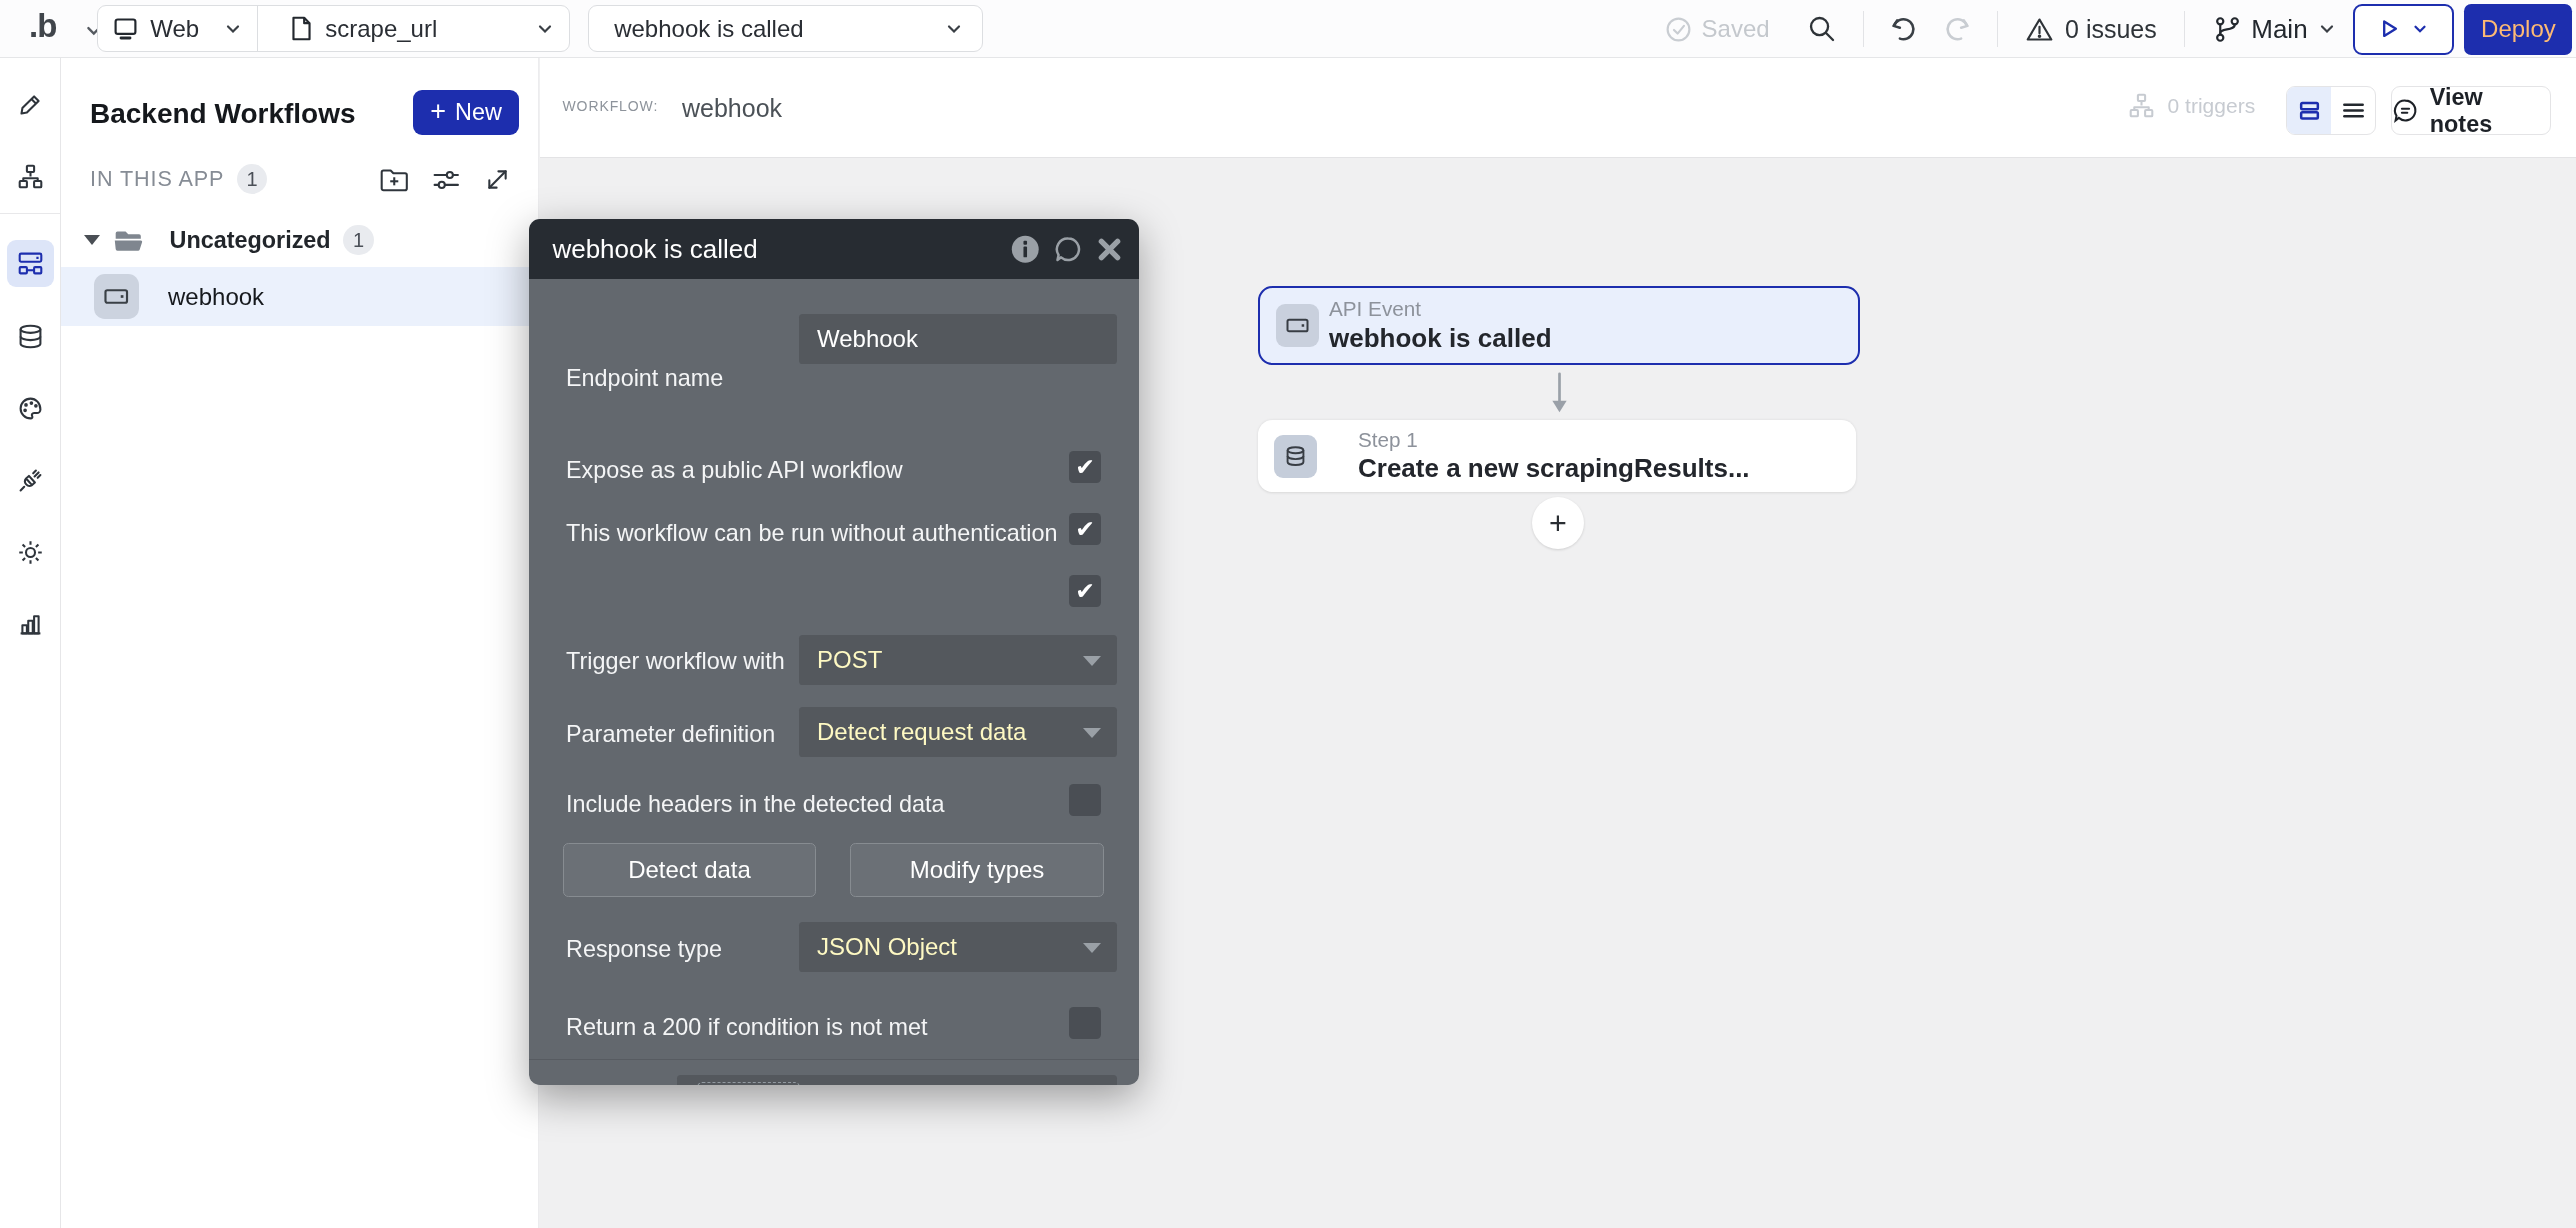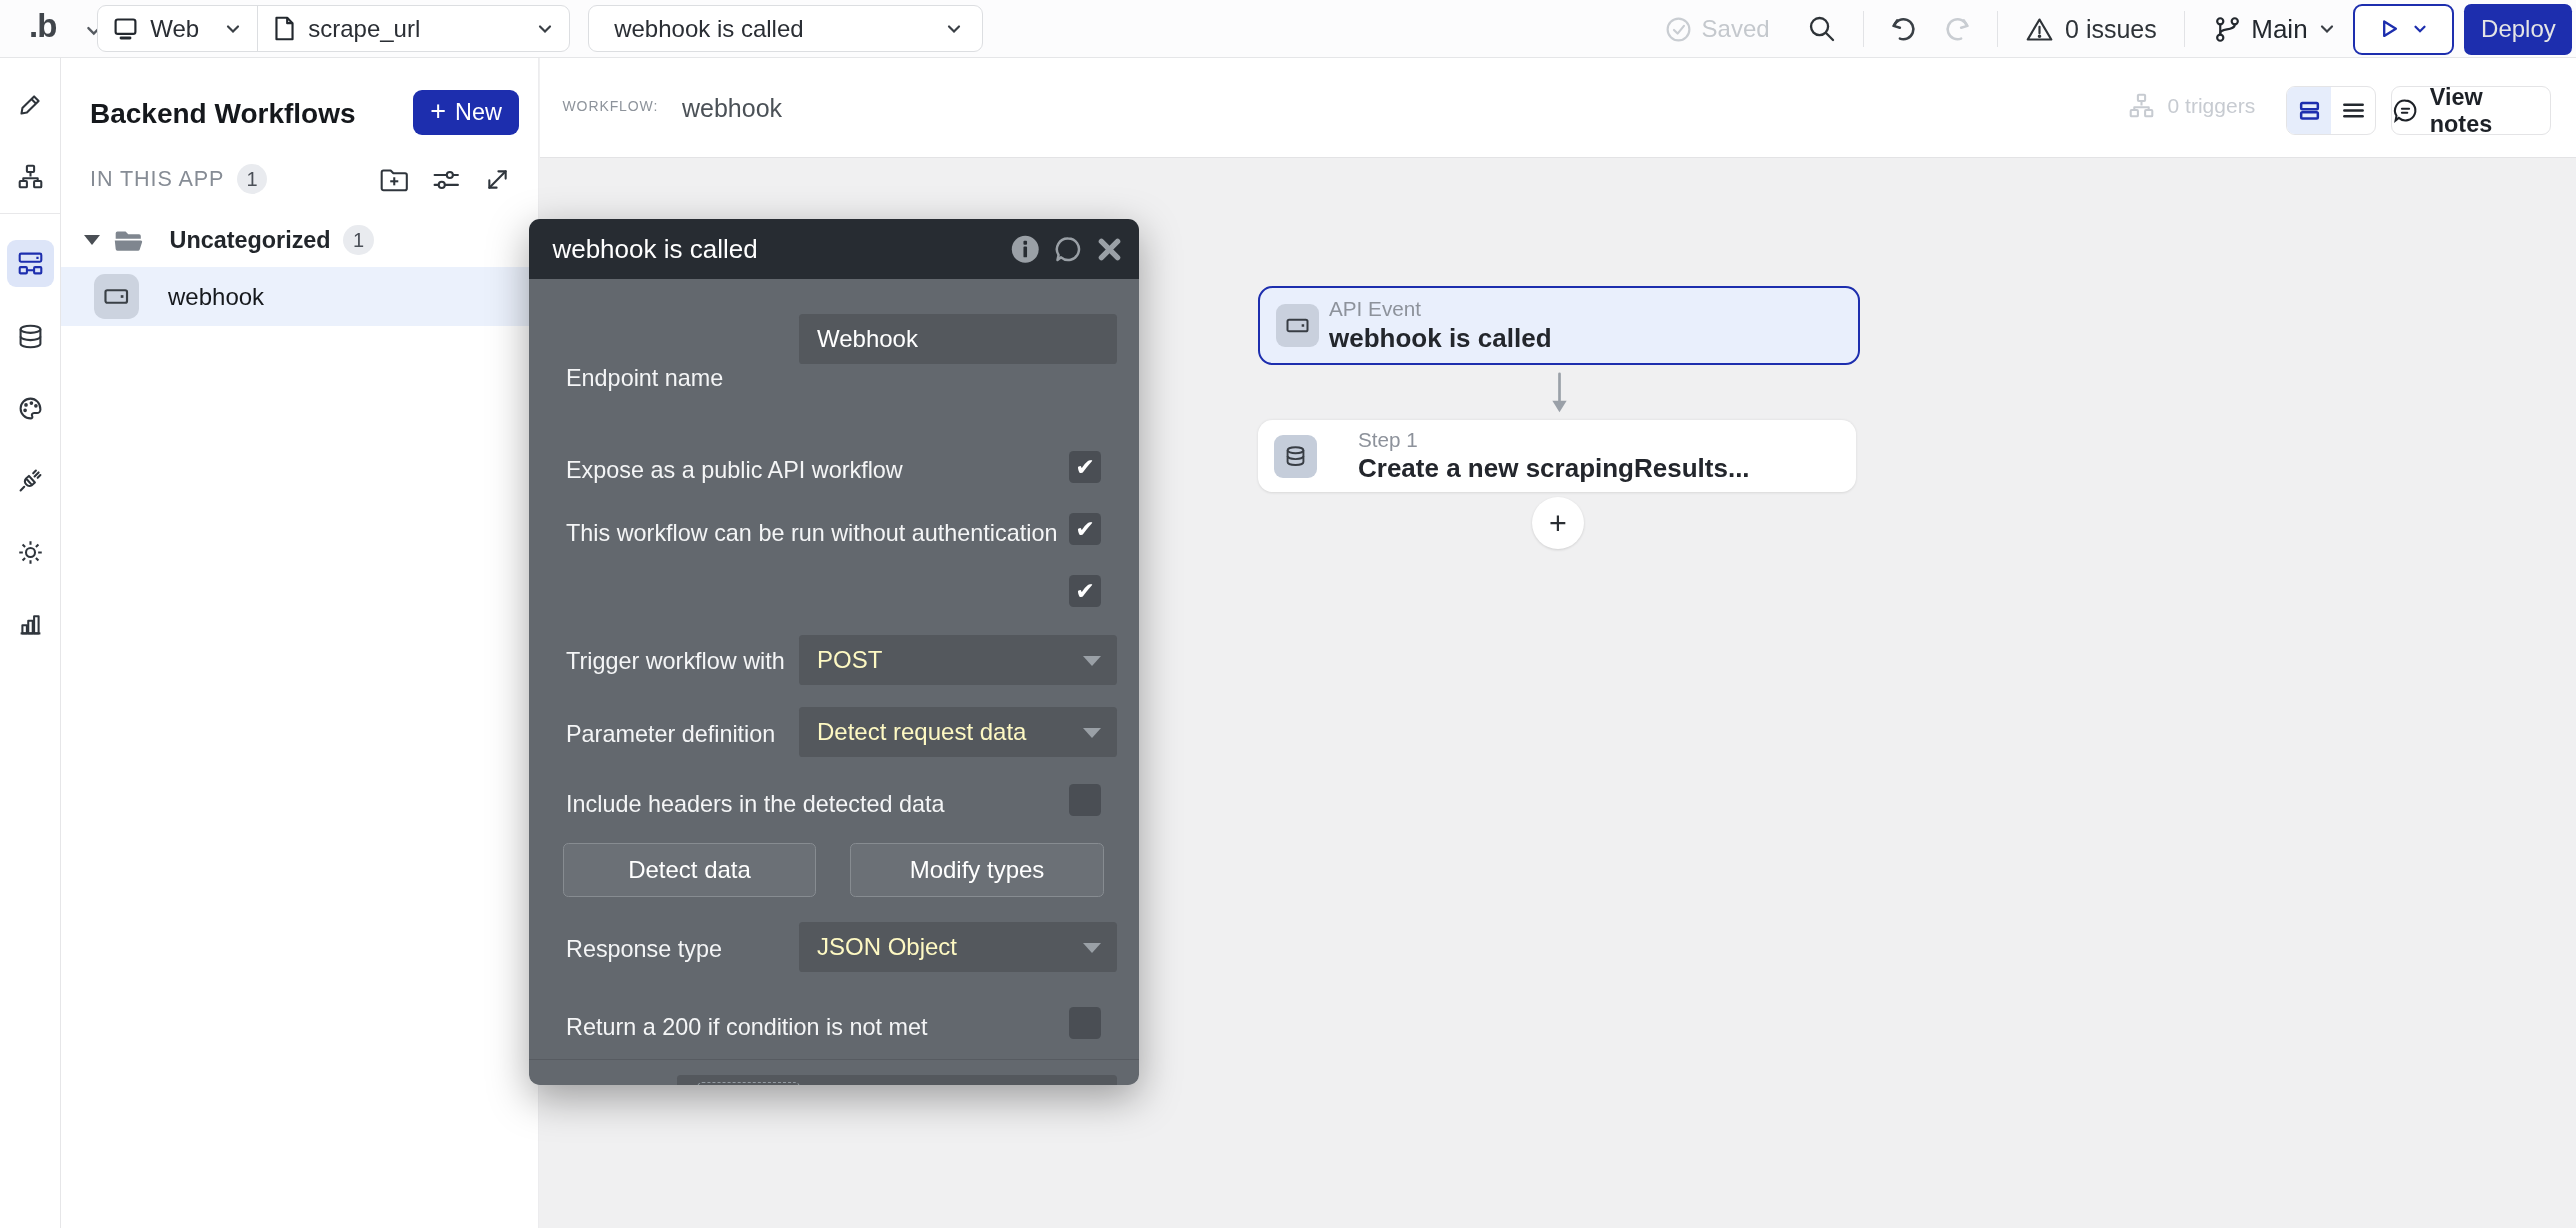--- a/index.html
+++ b/index.html
@@ -4,38 +4,38 @@
 <style>
   * { margin:0; padding:0; box-sizing:border-box; }
   html,body { width:2576px; height:1229px; overflow:hidden; }
   body { font-family:"Liberation Sans","DejaVu Sans",sans-serif; background:#f0f0f1; position:relative; color:#23262c; }
   svg { display:block; }
 
   
   .topbar { position:absolute; left:0; top:0; width:2576px; height:58px; background:#fcfcfd; border-bottom:0.9px solid #e5e6e8; z-index:40; }
   .logo { position:absolute; left:29px; top:7.2px; font-size:33px; font-weight:700; color:#40454b; letter-spacing:-0.9px; }
   .logo-caret { position:absolute; left:83px; top:20px; color:#555a60; }
-  .tb-select { position:absolute; top:5.4px; height:47px; background:#fff; border:1.8px solid #dcdee1; border-radius:9px; display:flex; align-items:center; }
+  .tb-select { position:absolute; top:5.4px; height:47px; background:#fff; border:1.8px solid #dcdee1; border-radius:9px; display:flex; align-items:center;gap:17px; }
   .combo { left:97px; width:473px; }
   .combo .seg { display:flex; align-items:center; height:100%; padding:0 14.4px; }
   .combo .seg1 { width:160px; border-right:1.8px solid #dcdee1; }
   .combo .seg2 { flex:1; }
   .tb-select .lbl { font-size:24px; color:#2a2e34; margin:0 10.8px; white-space:nowrap; }
   .tb-select .caret { margin-left:auto; color:#3a3f45; }
   .event-select { left:588px; width:395px; padding:0 18px; }
   .tb-right { position:absolute; right:0; top:0; height:58px; display:flex; align-items:center; }
   .saved { display:flex; align-items:center; gap:9px; color:#c4c8cd; font-size:24px; margin-right:25px; }
   .tb-icnbtn { margin:0 12.6px; color:#2e3338; cursor:pointer; }
   .tb-div { width:0.9px; height:36px; background:#e2e3e6; margin:0 12.6px; }
   .undo { color:#3a4046; } .redo { color:#c9cdd2; }
   .issues { display:flex; align-items:center; gap:10.8px; font-size:25px; color:#2e3338; margin:0 14.4px; }
   .branch { display:flex; align-items:center; gap:9px; font-size:26px; color:#23282e; margin:0 16px; }
   .branch .caret { color:#3a3f45; }
   .playbtn { width:101px; height:51px; border:2.7px solid #1d2eae; border-radius:9px; background:#fff; display:flex; align-items:center; justify-content:center; gap:10.8px; color:#1d2eae; margin-right:10.8px; cursor:pointer; }
-  .deploybtn { width:108px; height:51px; background:#1d2eae; border-radius:7.2px; color:#e5e5e5; font-size:24px; display:flex; align-items:center; justify-content:center; margin-right:3.6px; cursor:pointer; }
+  .deploybtn { width:108px; height:51px; background:#1d2eae; border-radius:7.2px; color:#fdba74; font-size:24px; display:flex; align-items:center; justify-content:center; margin-right:3.6px; cursor:pointer; }
 
   
   .rail { position:absolute; left:0; top:58px; width:61px; height:1170px; background:#fff; border-right:0.9px solid #e6e6e8; z-index:30; }
   .rail-ic { position:absolute; left:17px; color:#2f353c; cursor:pointer; }
   .rail-div { position:absolute; left:0; top:155px; width:100%; height:0.9px; background:#e8e8ea; }
   .rail-sel { position:absolute; left:7.2px; top:182px; width:47px; height:47px; background:#dde5f8; border-radius:9px; display:flex; align-items:center; justify-content:center; color:#1d2eae; cursor:pointer; }
 
   
   .panel { position:absolute; left:61px; top:58px; width:478px; height:1170px; background:#fff; border-right:0.9px solid #ececee; z-index:20; }
   .panel-title { position:absolute; left:29px; top:40px; font-size:28px; font-weight:700; color:#15181c; }

